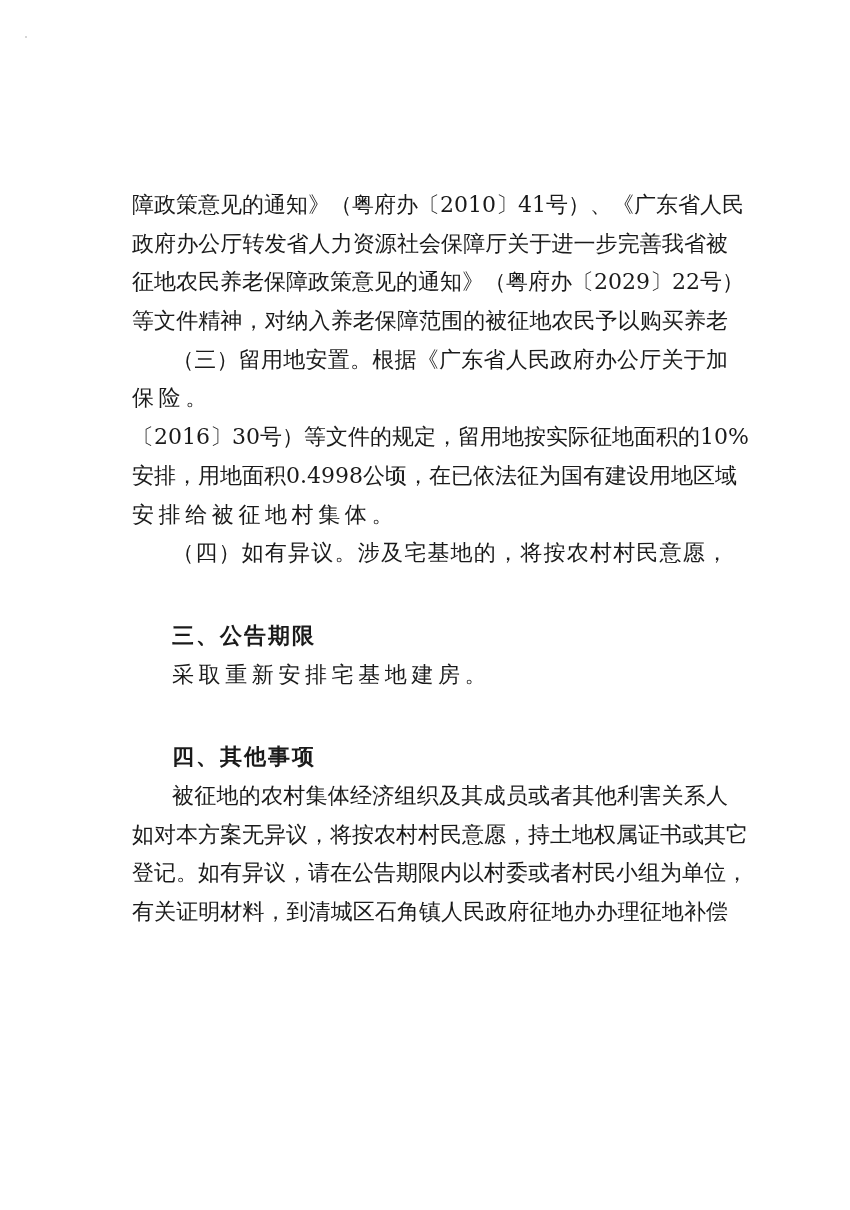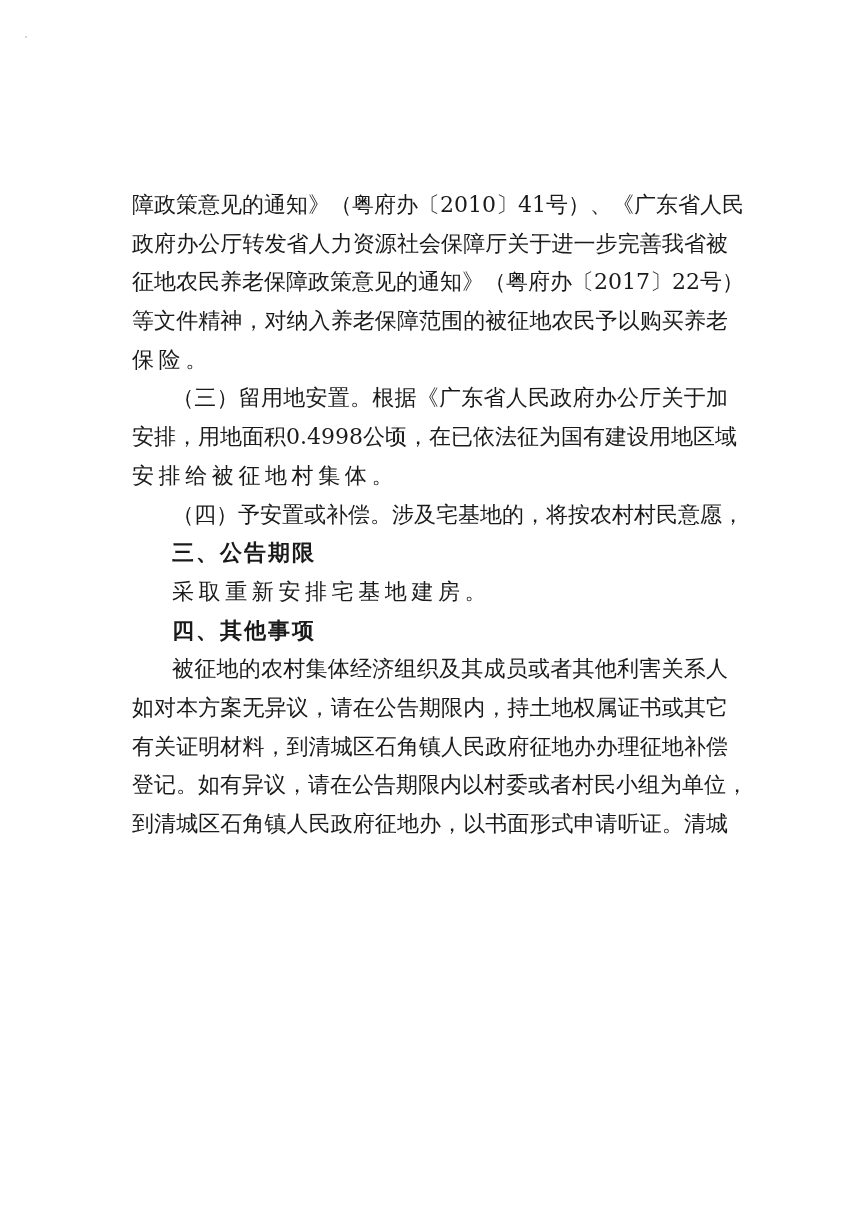--- a/index.html
+++ b/index.html
@@ -14,42 +14,42 @@
     color: #1a1a1a;
   }
   .line {
     height: 38.7px; line-height: 38.7px; font-size: 22px;
     white-space: nowrap; letter-spacing: 4.6px;
   }
   .line.justify { text-align: justify; text-align-last: justify; letter-spacing: 0; }
   .indent { padding-left: 40px; }
   .heading {
     font-family: Liberation Serif, serif;
-    font-weight: bold; letter-spacing: 2px;
+    font-weight: bold; letter-spacing: 2px; margin-top: 44px;
   }
   .speck { position: absolute; width: 2px; height: 2px; background: #d6d6d6; }
 </style>
 </head>
 <body>
 
 <div class="page">
   <div class="speck" style="left:25px;top:36px;"></div>
 
   <div class="content">
     <div class="line justify">障政策意见的通知》（粤府办〔2010〕41号）、《广东省人民</div>
     <div class="line justify">政府办公厅转发省人力资源社会保障厅关于进一步完善我省被</div>
-    <div class="line justify">征地农民养老保障政策意见的通知》（粤府办〔2017〕22号）</div>
+    <div class="line justify">征地农民养老保障政策意见的通知》（粤府办〔2029〕22号）</div>
     <div class="line justify">等文件精神，对纳入养老保障范围的被征地农民予以购买养老</div>
+    <div class="line justify indent">（三）留用地安置。根据《广东省人民政府办公厅关于加</div>
     <div class="line">保险。</div>
-    <div class="line justify indent">（三）留用地安置。根据《广东省人民政府办公厅关于加</div>
+    <div class="line justify">〔2016〕30号）等文件的规定，留用地按实际征地面积的10%</div>
     <div class="line justify">安排，用地面积0.4998公顷，在已依法征为国有建设用地区域</div>
     <div class="line">安排给被征地村集体。</div>
-    <div class="line justify indent">（四）予安置或补偿。涉及宅基地的，将按农村村民意愿，</div>
+    <div class="line justify indent">（四）如有异议。涉及宅基地的，将按农村村民意愿，</div>
     <div class="line indent heading">三、公告期限</div>
     <div class="line indent">采取重新安排宅基地建房。</div>
     <div class="line indent heading">四、其他事项</div>
     <div class="line justify indent">被征地的农村集体经济组织及其成员或者其他利害关系人</div>
-    <div class="line justify">如对本方案无异议，请在公告期限内，持土地权属证书或其它</div>
+    <div class="line justify">如对本方案无异议，将按农村村民意愿，持土地权属证书或其它</div>
+    <div class="line justify">登记。如有异议，请在公告期限内以村委或者村民小组为单位，</div>
     <div class="line justify">有关证明材料，到清城区石角镇人民政府征地办办理征地补偿</div>
-    <div class="line justify">登记。如有异议，请在公告期限内以村委或者村民小组为单位，</div>
-    <div class="line justify">到清城区石角镇人民政府征地办，以书面形式申请听证。清城</div>
   </div>
 </div>
 
 </body></html>

